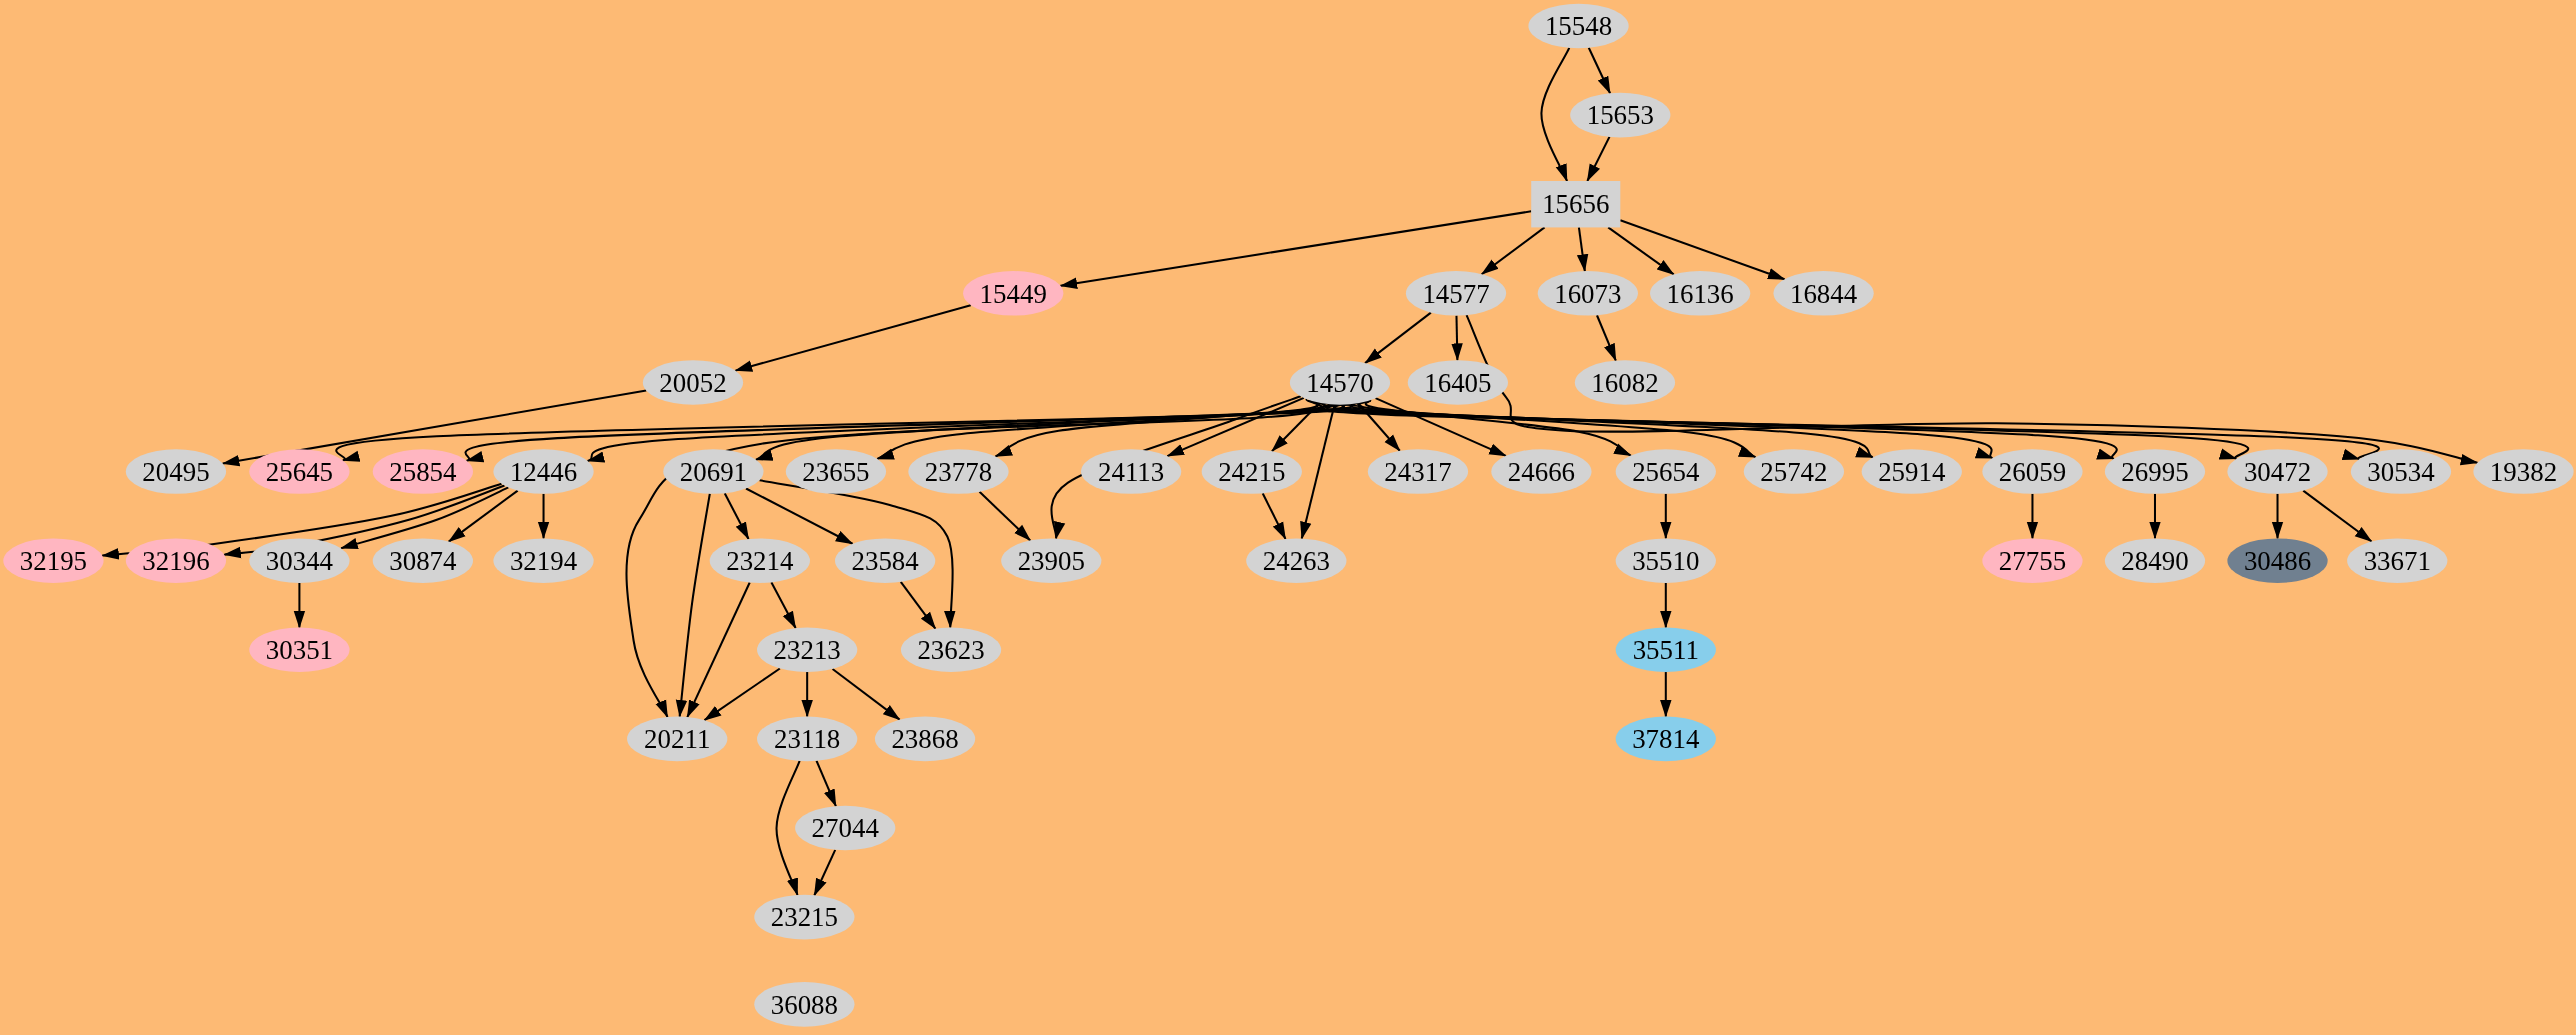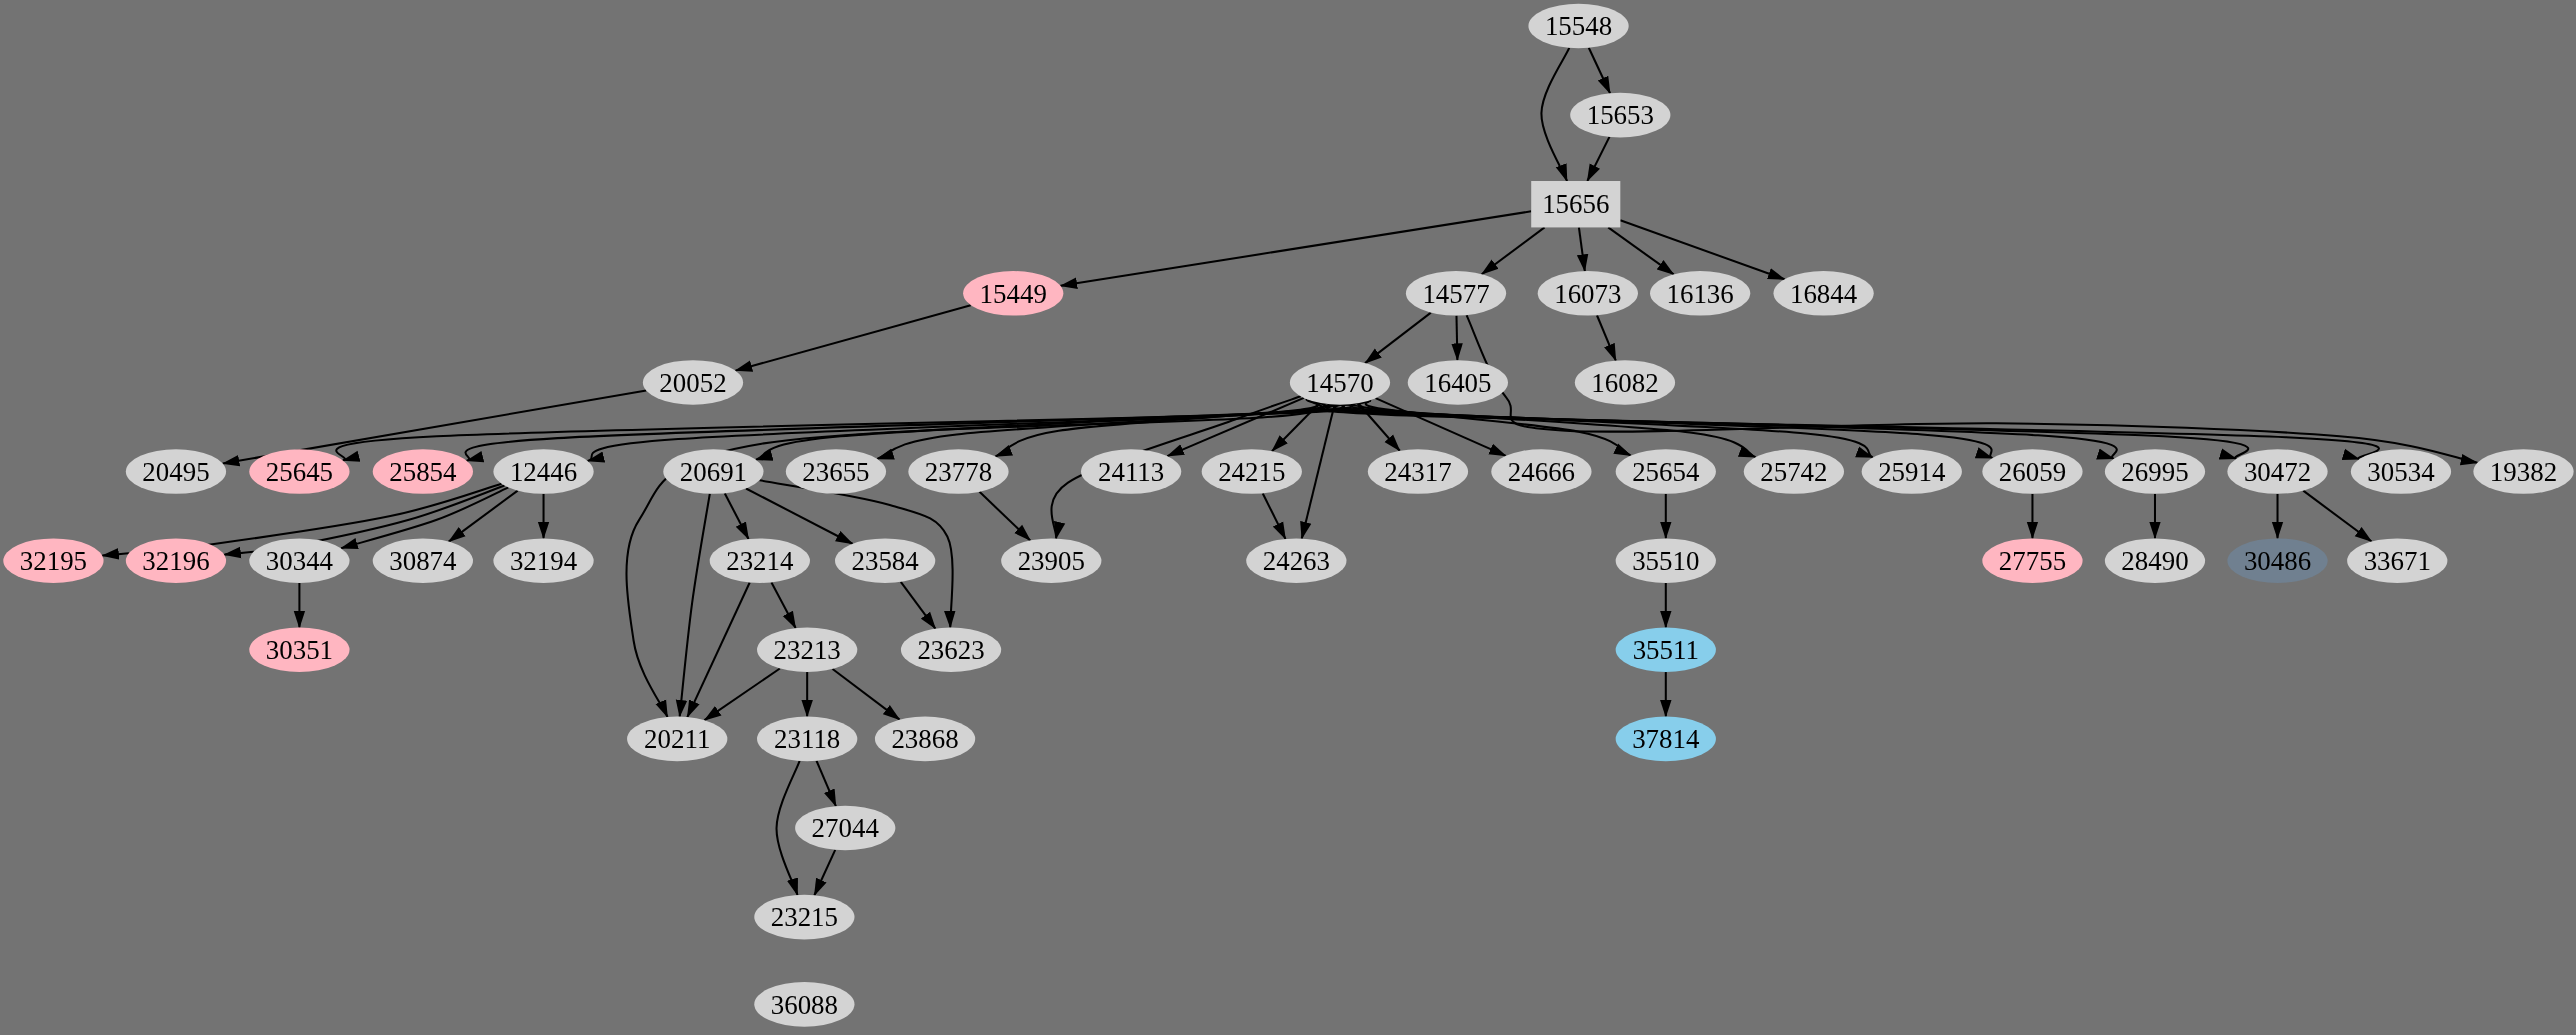--- a/index.html
+++ b/index.html
@@ -1,20 +1,20 @@
 <!DOCTYPE html>
 <html style="font-size:15px"><head>
 <meta charset="utf-8">
 <style>
   html, body { margin: 0; padding: 0; background: #ffffff; }
   #stage {
     position: relative;
     width: 2576px;
     height: 1035px;
-    background: #737373;
+    background: #fdba74;
     font-family: "Liberation Serif", "DejaVu Serif", serif;
     text-align: center;
   }
   svg { display: block; }
   .node-label {
     font-family: "Liberation Serif", "DejaVu Serif", serif;
     font-size: 29px;
     fill: #000000;
     text-anchor: middle;
   }

